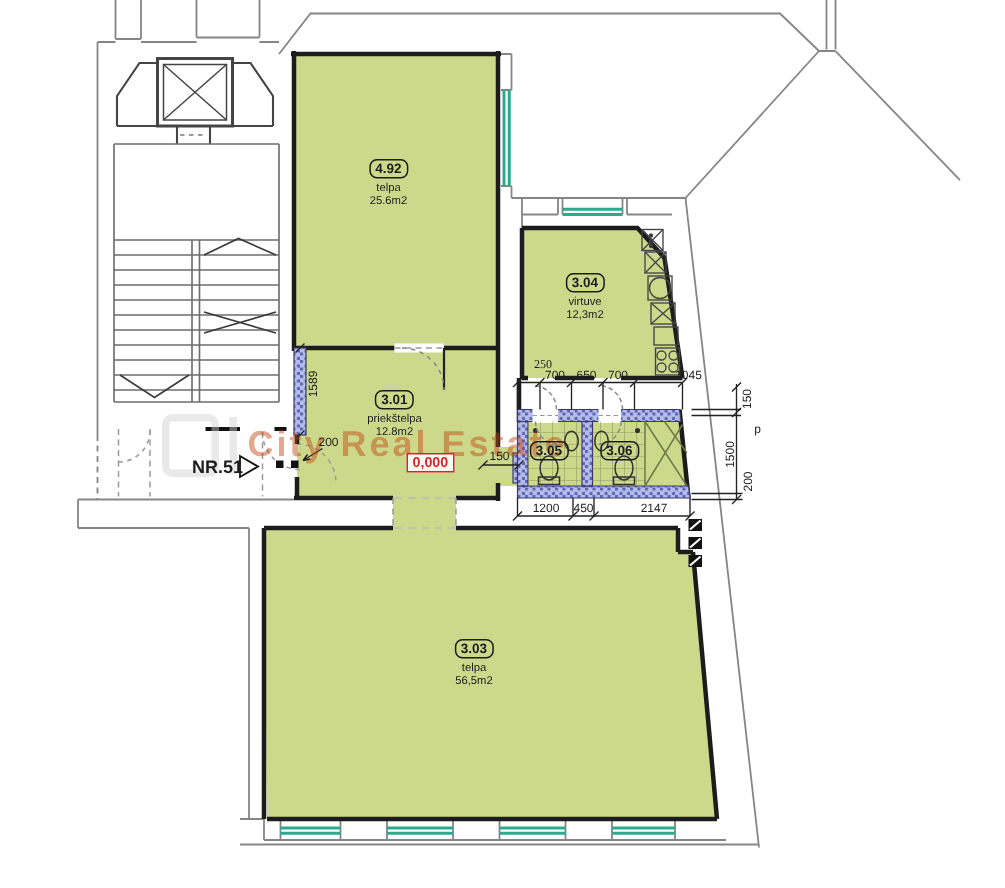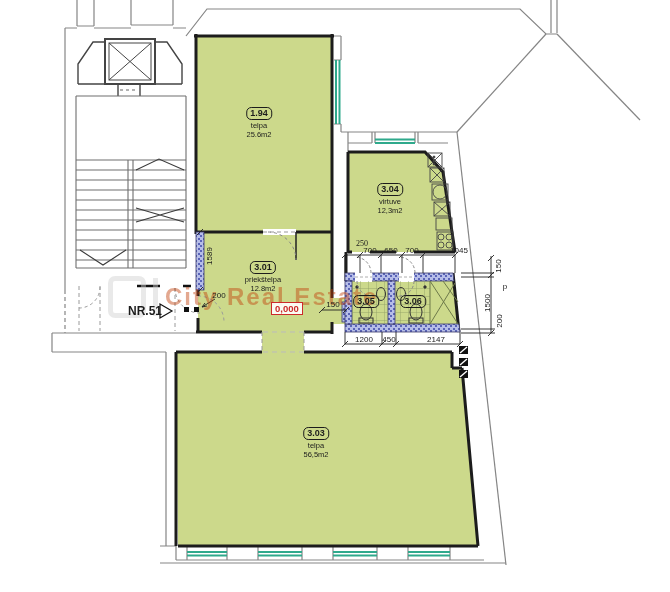--- a/index.html
+++ b/index.html
@@ -210,21 +210,21 @@
   </g>
 </svg>
 
 <div class="wm">
   <div class="wm-icon"></div>
   <div class="wm-bar"></div>
   <div class="wm-text">City Real Estate</div>
 </div>
 
 <div class="lbl rl" style="left:259px;top:106px;">
-  <span class="rid">1.94</span>
+  <span class="rid">4.92</span>
   <div class="rname">telpa</div>
   <div class="rarea">25.6m2</div>
 </div>
 <div class="lbl rl" style="left:263px;top:260px;">
   <span class="rid">3.01</span>
   <div class="rname">priekštelpa</div>
   <div class="rarea">12.8m2</div>
 </div>
 <div class="lbl rl" style="left:316px;top:426px;">
   <span class="rid">3.03</span>

